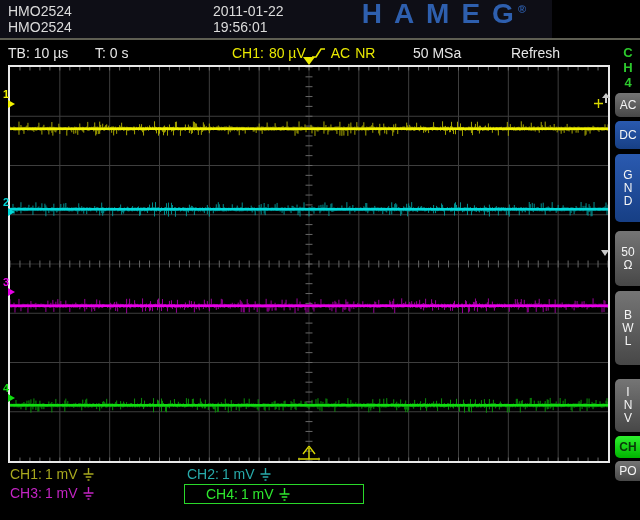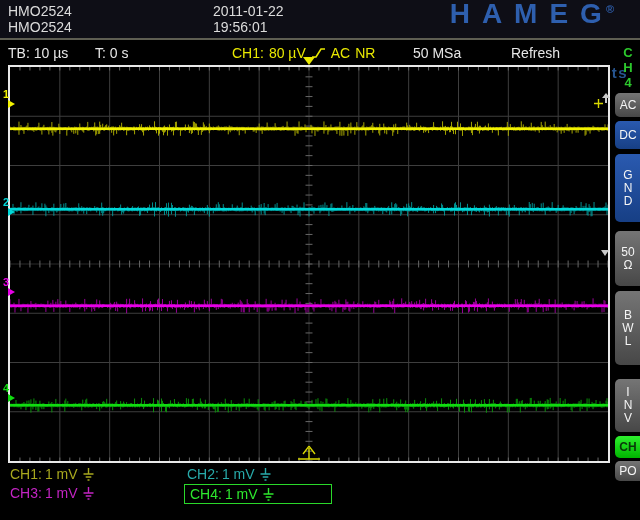--- a/index.html
+++ b/index.html
@@ -1,21 +1,21 @@
 <!DOCTYPE html>
 <html><head>
 <meta charset="utf-8">
 <style>
   html,body{margin:0;padding:0;background:#222;}
   .screen{
     position:relative;width:640px;height:520px;background:#000;overflow:hidden;
     font-family:"Liberation Sans",sans-serif;color:#e6e6e6;
   }
   
-  .header{position:absolute;left:0;top:0;width:640px;height:38px;background:#0e0e16;}
+  .header{position:absolute;left:0;top:0;width:552px;height:38px;background:#0e0e16;}
   .hdr-text{position:absolute;font-size:14px;color:#dcdcdc;white-space:pre;}
   .logo{position:absolute;top:-2px;right:26px;font-size:28px;font-weight:bold;
         letter-spacing:12px;color:#2e5fae;white-space:nowrap;}
   .logo sup{font-size:11px;letter-spacing:0;margin-left:-8px;}
   .logo-sub{position:absolute;top:21px;right:12px;font-size:15px;font-weight:bold;
         letter-spacing:1.5px;color:#26548f;margin-top:43px;}
   .hdr-sep{position:absolute;left:0;top:38px;width:640px;height:2px;background:#5e5e52;}
   
   .status{position:absolute;left:0;top:40px;width:640px;height:25px;background:#000;font-size:14px;}
   .status .item{position:absolute;top:5px;white-space:pre;}
@@ -38,21 +38,21 @@
   .right-up-marker .t{margin:0 auto;width:0;height:0;border-left:4px solid transparent;
         border-right:4px solid transparent;border-bottom:5px solid #c8c8c8;}
   .right-up-marker .s{margin:0 auto;width:2px;height:5px;background:#c8c8c8;}
   .right-down-marker{position:absolute;left:601px;top:250px;width:0;height:0;
         border-left:4px solid transparent;border-right:4px solid transparent;
         border-top:6px solid #c8c8c8;}
   .plus-marker{position:absolute;left:594px;top:94px;}
   
   .label{position:absolute;font-size:14px;white-space:pre;display:flex;align-items:center;gap:3px;}
   .label .gnd{margin-left:2px;}
-  .label.selected{border:1px solid #2ad82a;padding:1px 5px;width:136px;}
+  .label.selected{border:1px solid #2ad82a;padding:1px 21px;width:136px;}
   
   .ch-ind{position:absolute;left:620px;top:45px;width:16px;text-align:center;
         font-size:13px;font-weight:bold;line-height:15px;color:#2cc82c;}
   .side-btn{position:absolute;left:615px;width:26px;border-radius:5px 0 0 5px;
         display:flex;flex-direction:column;align-items:center;justify-content:center;
         font-size:12px;line-height:13px;color:#f5f5f5;text-align:center;}
   .side-btn.gray{background:linear-gradient(#757575,#474747);}
   .side-btn.blue{background:linear-gradient(#2a5ab0,#173f85);}
   .side-btn.green{background:linear-gradient(#2ef02e,#00b400);color:#0a380a;font-weight:bold;align-items:center;}
 </style>

